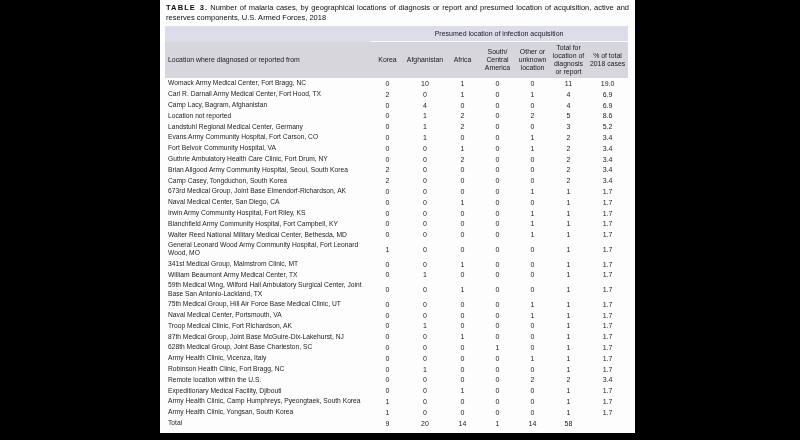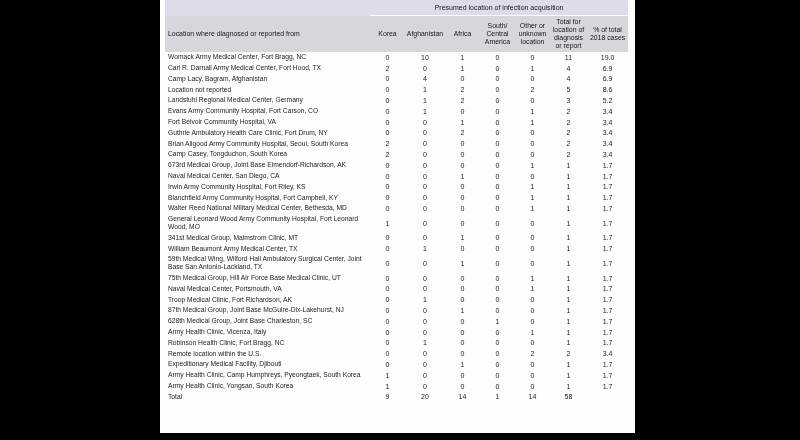--- a/index.html
+++ b/index.html
@@ -80,20 +80,23 @@
     text-align: left;
   }
   tbody.tdata td.num { text-align: center; }
 </style>
 </head>
 <body>
 
 <div class="canvas">
   <div class="page">
 
+    <div class="title-block">
+      <span class="title-label">TABLE 3.</span><span>Number of malaria cases, by geographical locations of diagnosis or report and presumed location of acquisition, active and reserves components, U.S. Armed Forces, 2018</span>
+    </div>
 
     <table class="maintbl">
       <colgroup>
         <col style="width:205px">
         <col style="width:35px">
         <col style="width:40px">
         <col style="width:35px">
         <col style="width:35px">
         <col style="width:35px">
         <col style="width:37px">

